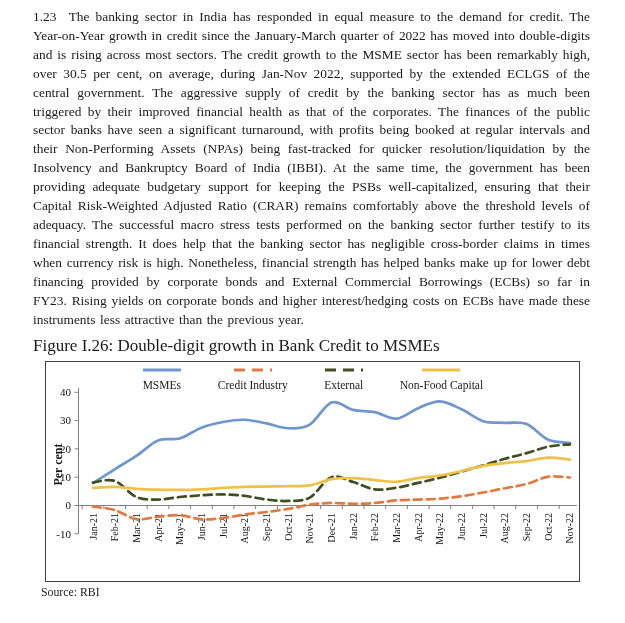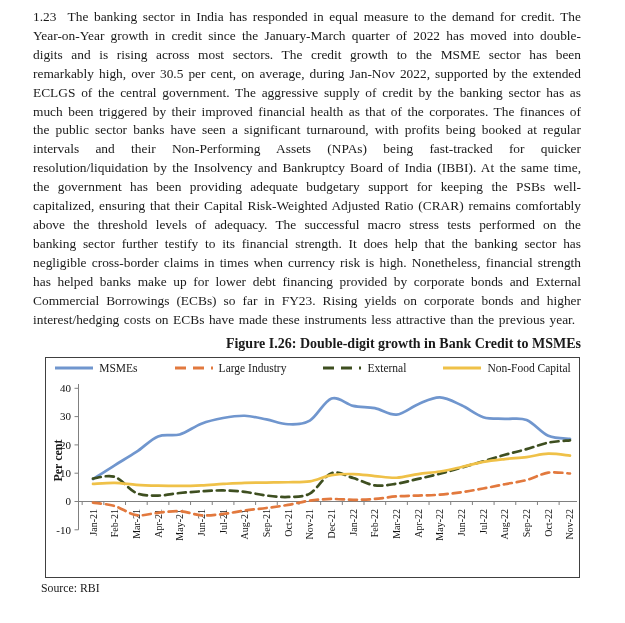--- a/index.html
+++ b/index.html
@@ -1,50 +1,50 @@
 <!DOCTYPE html>
 <html><head>
 <meta charset="utf-8">
 <style>
   html,body{margin:0;padding:0;background:#ffffff;}
   body{
     width:625px;height:623px;overflow:hidden;
     font-family:"Liberation Serif", serif;
     color:#1a1a1a;
   }
-  .page{padding:8px 44px 0 33px;}
+  .page{padding:8px 35px 0 33px;}
   .para{
     margin:0;
     font-size:13.4px;
     line-height:18.9px;
     text-align:justify;
     word-spacing:1.2px;
   }
   .fig-title{
     margin:7px 0 5px 0;
-    text-align:right;
-    font-weight:bold;
-    font-size:14px;
+    text-align:left;
+    font-weight:normal;
+    font-size:17px;
   }
   .chart-box{
     position:relative;
     margin-left:12px;
     width:535px;height:221px;
     border:1px solid #404040;
     box-sizing:border-box;
     background:#fff;
   }
   .plot-svg{position:absolute;left:0;top:0;}
   .plot-svg text{fill:#111;font-family:"Liberation Serif",serif;}
   .legend{
     position:absolute;left:0;right:0;top:4px;
     display:flex;justify-content:center;align-items:center;gap:36px;
     font-size:11.5px;
   }
-  .legend-item{display:flex;align-items:center;gap:5px;}
+  .legend-item{display:flex;align-items:center;gap:5px;flex-direction:column;}
   .ylabel{
     position:absolute;left:-27px;top:95px;width:78px;
     text-align:center;font-weight:bold;font-size:12px;
     transform:rotate(-90deg);
   }
   .source{
     margin:3px 0 0 8px;
     font-size:11.8px;
   }
 </style>
@@ -129,21 +129,21 @@
       <div class="legend-item">
         <svg width="40" height="8">
           <line x1="1" y1="4" x2="39" y2="4" stroke-width="2.8" stroke="#7096CE"></line>
           </svg>
         <span>MSMEs</span>
       </div>
       <div class="legend-item">
         <svg width="40" height="8">
           <line x1="1" y1="4" x2="39" y2="4" stroke-width="2.8" stroke="#E2793E" stroke-dasharray="11 7"></line>
           </svg>
-        <span>Large Industry</span>
+        <span>Credit Industry</span>
       </div>
       <div class="legend-item">
         <svg width="40" height="8">
           <line x1="1" y1="4" x2="39" y2="4" stroke-width="2.8" stroke="#3E4F20" stroke-dasharray="11 7"></line>
           </svg>
         <span>External</span>
       </div>
       <div class="legend-item">
         <svg width="40" height="8">
           <line x1="1" y1="4" x2="39" y2="4" stroke-width="2.8" stroke="#EFC148"></line>

